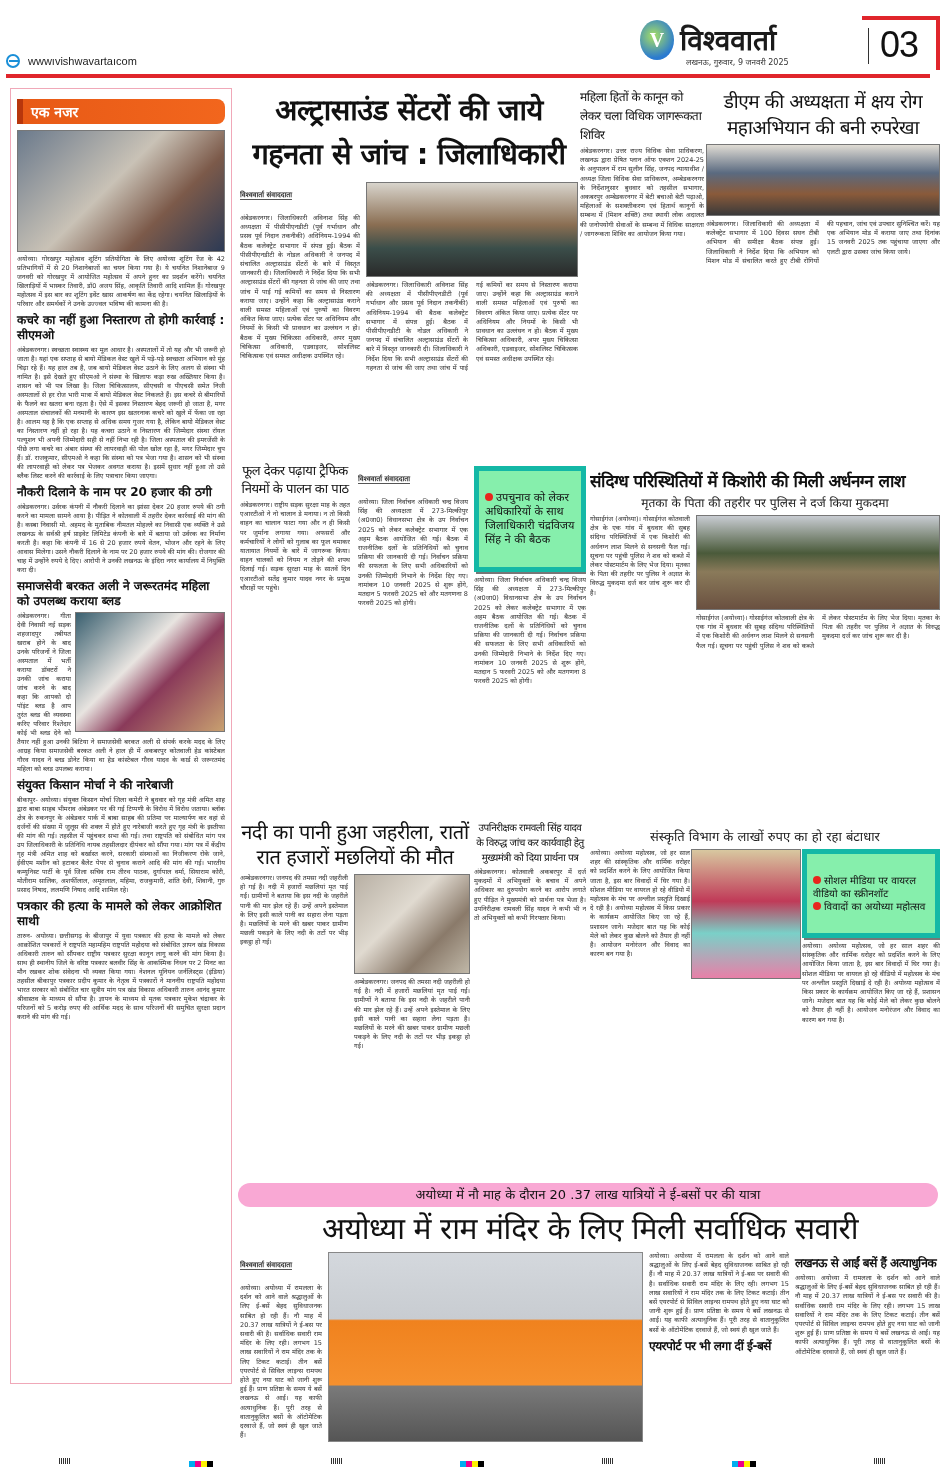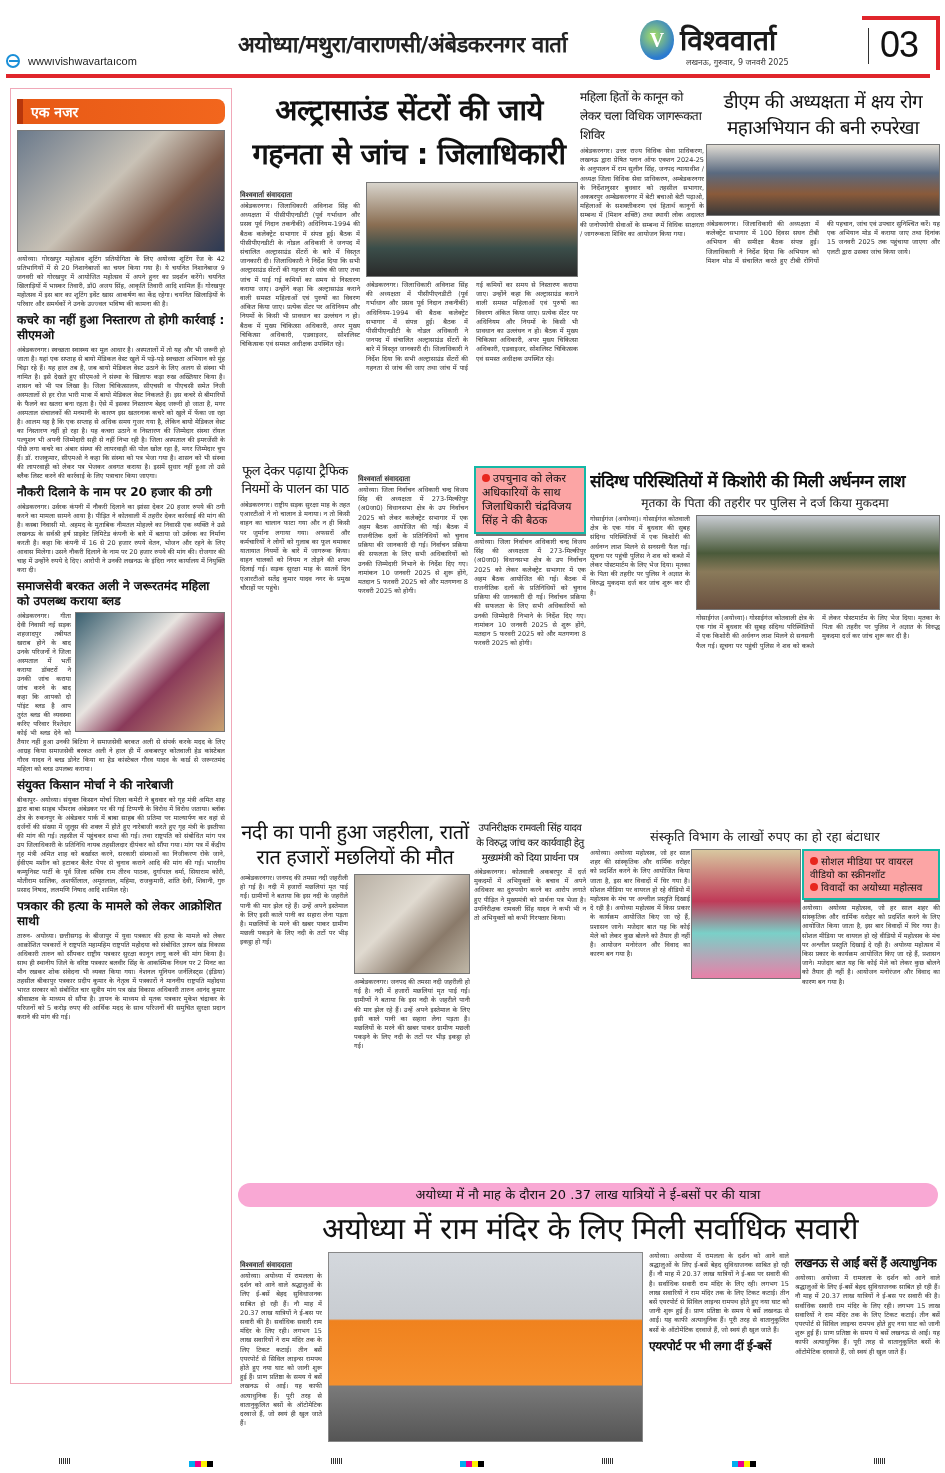--- a/index.html
+++ b/index.html
@@ -24,40 +24,39 @@
   .left-col { position: absolute; left: 10px; top: 88px; width: 222px; height: 1296px; border: 1px solid #f0a8b8; padding: 6px 6px; overflow: hidden; }
   .ek-najar { background: linear-gradient(90deg, #e85a16, #f2661d); color: #fff; font-weight: bold; font-size: 14px; padding: 3px 8px; border-radius: 0 8px 8px 0; border-left: 6px solid #b8360c; margin: 4px 0 6px; }
   .l-head { font-weight: bold; font-size: 12px; line-height: 15px; color: #111; margin: 4px 0 3px; }
   .l-body { font-size: 6.5px; line-height: 9px; color: #333; text-align: justify; }
   .photo { background: linear-gradient(135deg, #6b7a8c, #c9c2b6 45%, #7c5a4a 70%, #2c3a55); border: 1px solid #777; }
 
   
   .abs { position: absolute; }
   .headline { font-weight: bold; color: #111; line-height: 1.15; letter-spacing: -0.5px; }
   .dek { color: #222; font-weight: normal; }
-  .byline { font-size: 7px; font-weight: bold; color: #333; border-bottom: 1px solid #555; display: inline-block; margin-bottom: 2px; }
+  .byline { font-size: 7px; font-weight: bold; color: #333; border-bottom: 1px solid #555; display: inline-block; margin-bottom: 14px; }
   .col-text { font-size: 6.5px; line-height: 9.2px; color: #333; text-align: justify; }
   .cols2 { column-count: 2; column-gap: 8px; }
-  .highlight-box { border: 2px solid #14b8a6; box-shadow: 2px 2px 0 #777; padding: 4px 6px; font-size: 11px; line-height: 14px; color: #111; background: #fca5a5; }
+  .highlight-box { border: 5px solid #14b8a6; box-shadow: 2px 2px 0 #777; padding: 20px 6px; font-size: 11px; line-height: 14px; color: #111; background: #86efac; }
   .highlight-box .dot { display: inline-block; width: 8px; height: 8px; border-radius: 50%; background: #e8261d; margin-right: 3px; }
   .banner { position: absolute; left: 238px; top: 1183px; width: 700px; height: 24px; background: #f9a8d4; border-radius: 12px; text-align: center; font-size: 13px; line-height: 24px; color: #111; }
   .bus-photo { background: linear-gradient(180deg, #d4d8dd 0%, #c8ccd1 35%, #f0821e 36%, #f5902e 70%, #7a7a7a 71%, #555 100%); border: 1px solid #888; }
   .footer-bar { position: absolute; left: 0; top: 1456px; width: 945px; height: 10px; display: flex; justify-content: space-around; align-items: center; }
   .reg-mark { width: 12px; height: 6px; background: repeating-linear-gradient(90deg, #333 0 1px, #fff 1px 2px); }
   .color-chip { width: 6px; height: 6px; display: inline-block; }
 </style>
 </head>
 <body>
 
 <header class="masthead">
   <div class="site-url">
     <span class="ie-icon"></span>
     <span>wwwıvishwavartaıcom</span>
   </div>
-  <div class="edition-title">अयोध्या/मथुरा/वाराणसी/अंबेडकरनगर वार्ता</div>
   <div class="logo">V</div>
   <div class="brand">विश्ववार्ता</div>
   <div class="date-line">लखनऊ,   गुरुवार, 9 जनवरी 2025</div>
   <div class="page-box"></div>
   <div class="page-divider"></div>
   <div class="page-num">03</div>
   <div class="mast-rule"></div>
 </header>
 
 <aside class="left-col">

